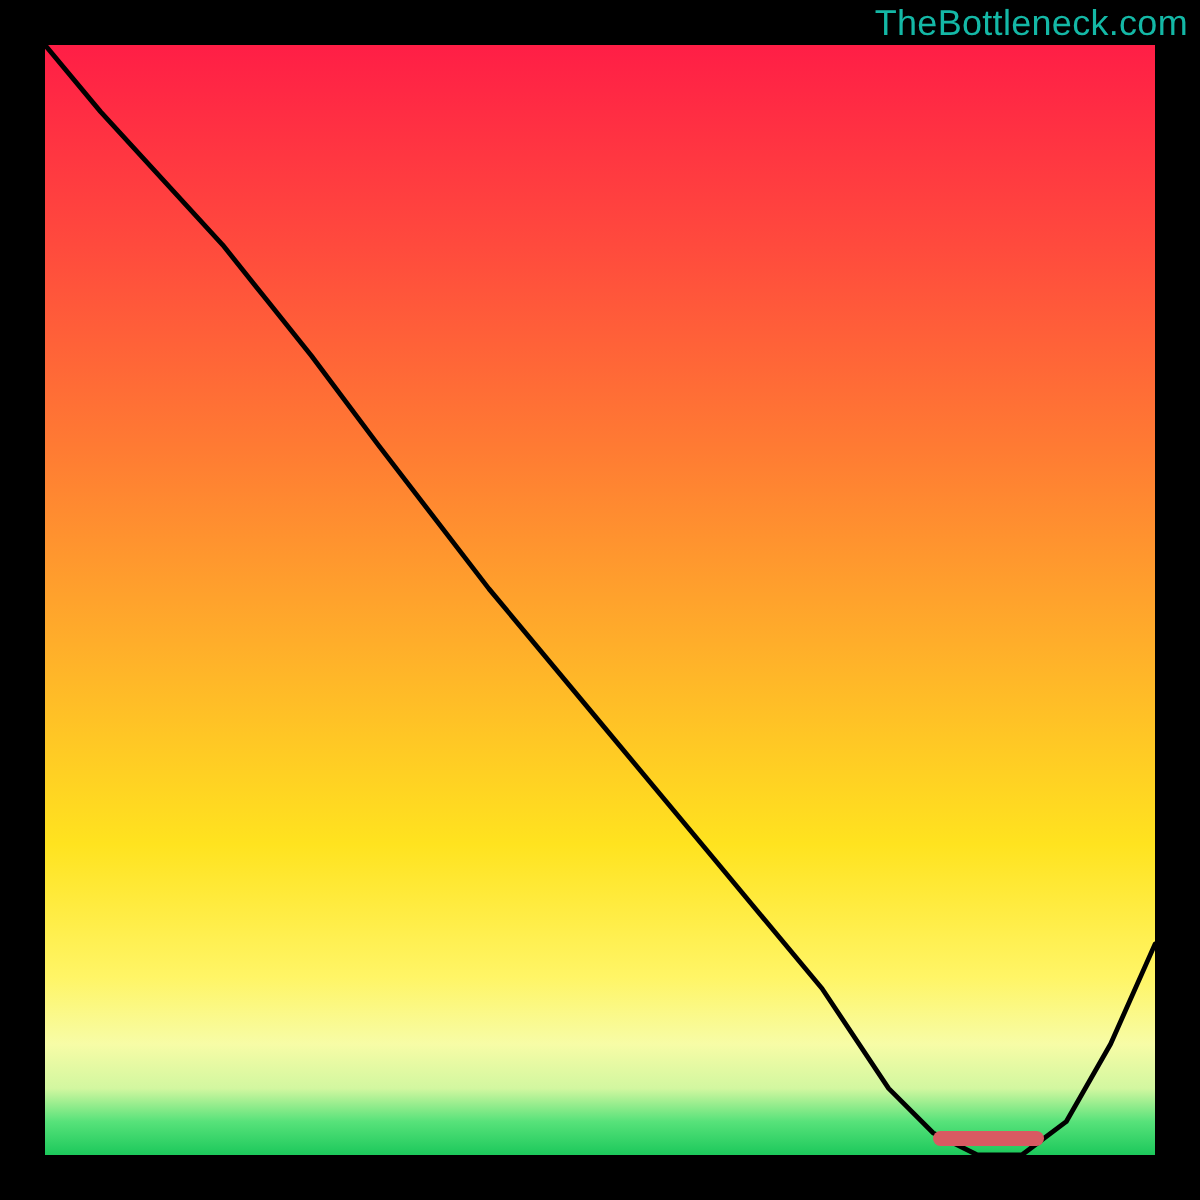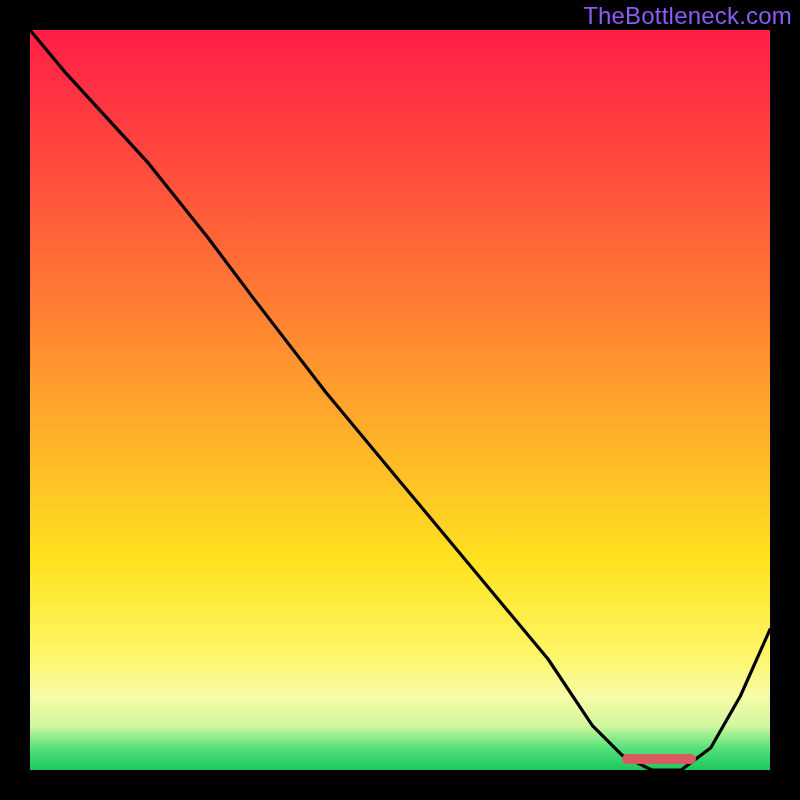--- a/index.html
+++ b/index.html
@@ -13,21 +13,21 @@
   }
   .stage {
     position: relative;
     width: 800px;
     height: 800px;
   }
   .watermark {
     position: absolute;
     top: 2px;
     right: 8px;
-    color: #8b5cf6;
+    color: #14b8a6;
     font-size: 24px;
     font-weight: 500;
     letter-spacing: 0.2px;
     z-index: 10;
   }
   .plot-frame {
     position: absolute;
     left: 30px;
     top: 30px;
     width: 740px;

